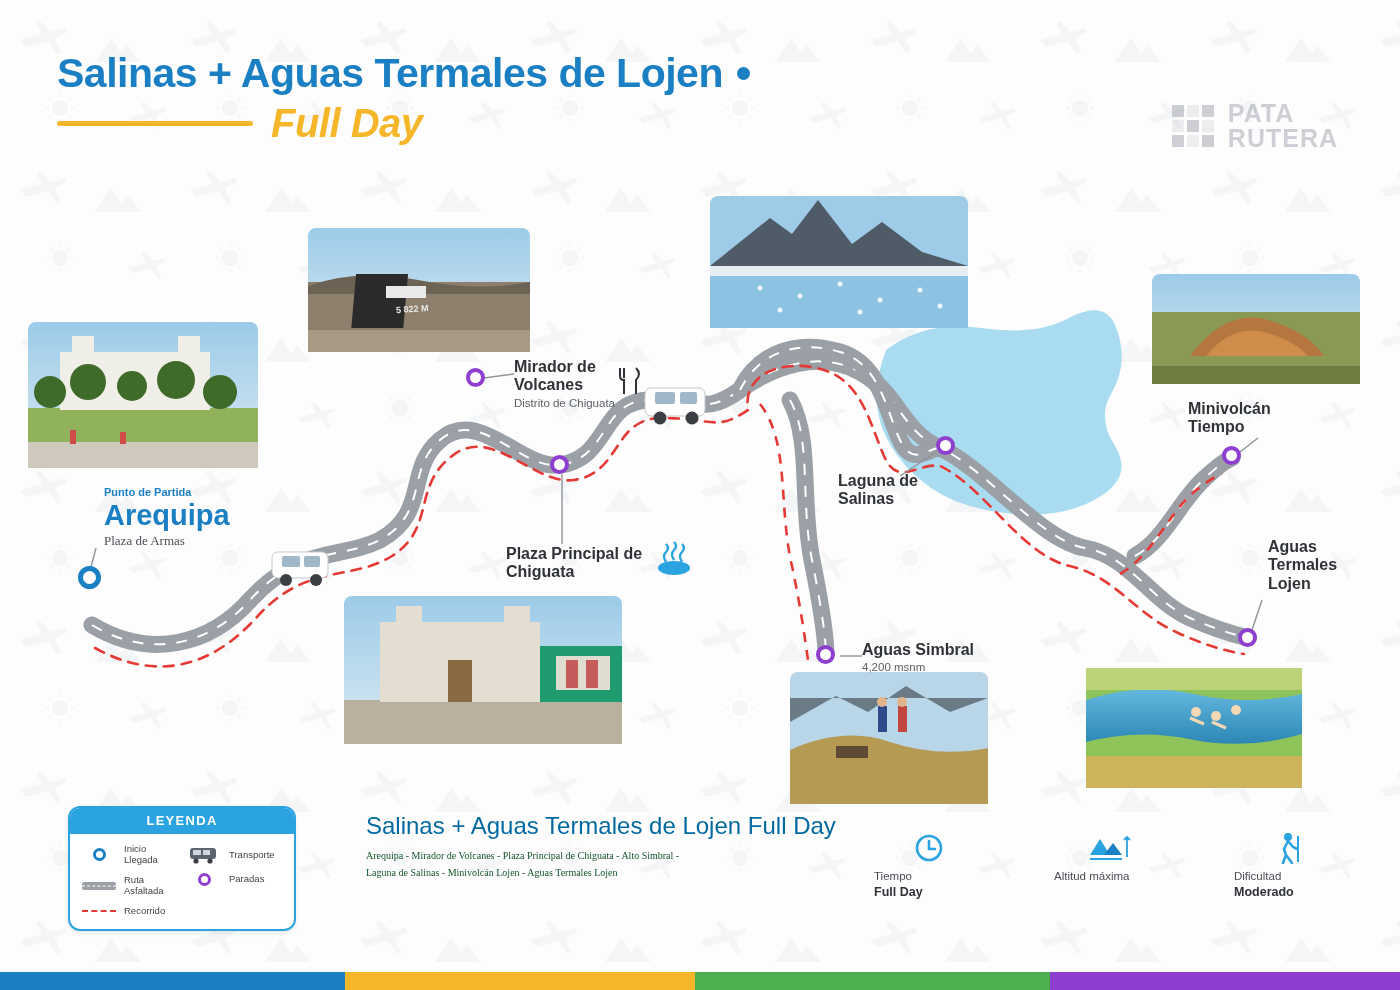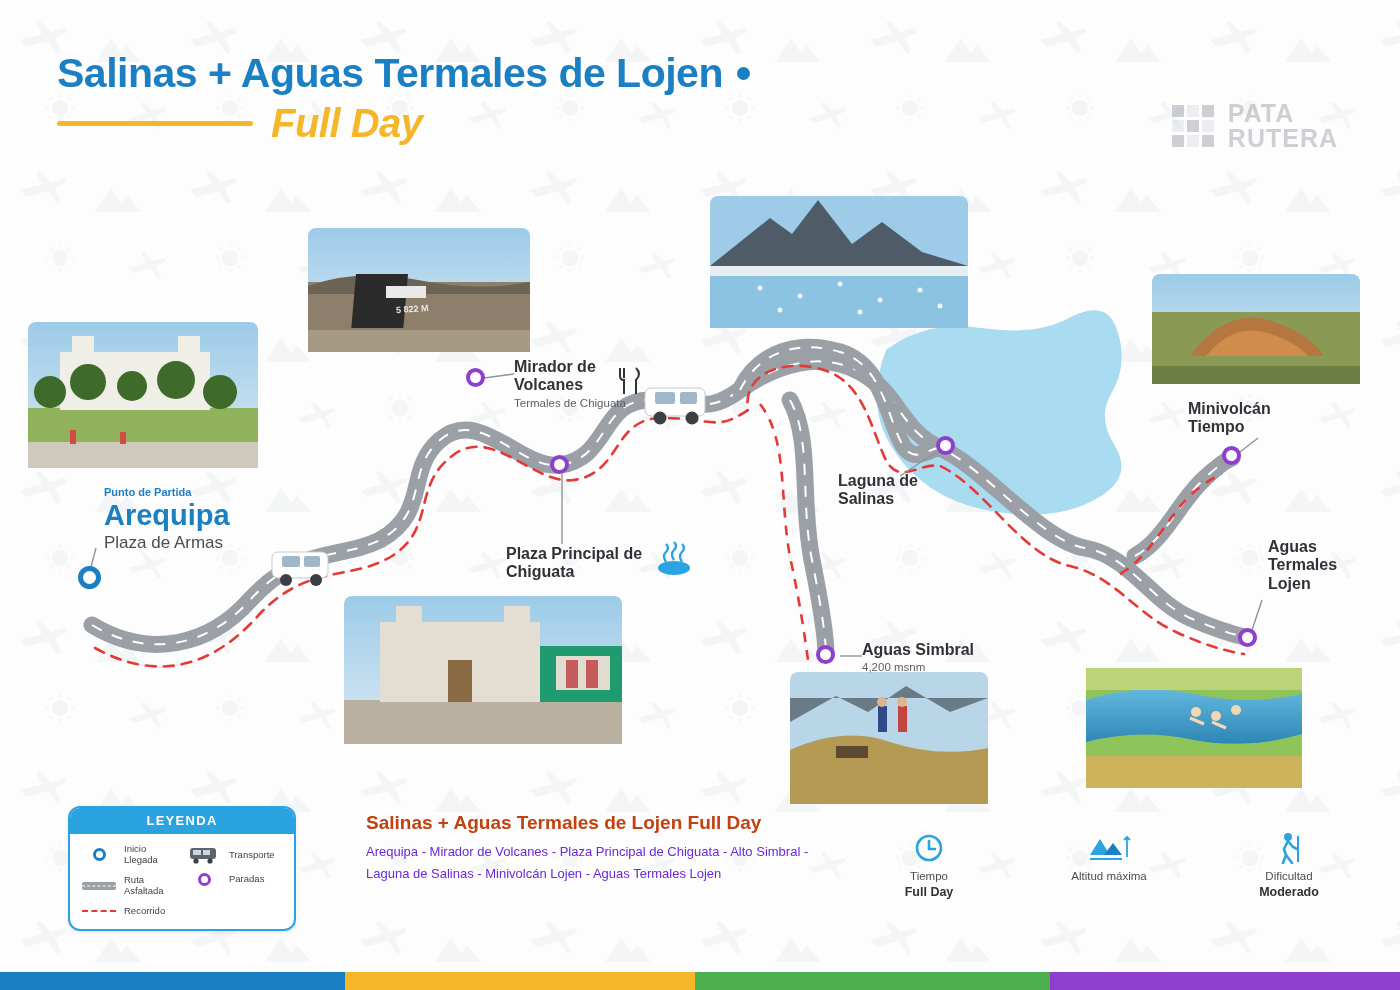--- a/index.html
+++ b/index.html
@@ -55,21 +55,21 @@
     background:#ffffff; border:4px solid #8e3fd0;
   }
   .node.start { border-color:#1b7fc4; width:23px; height:23px; border-width:5px; }
 
   
   .lbl { position:absolute; color:#2d2f33; }
   .lbl .big { font-size:16px; font-weight:bold; line-height:1.15; color:#2f3237; }
   .lbl .small { font-size:11.5px; color:#5d6166; margin-top:2px; }
   .lbl.arequipa .kicker { font-size:11px; font-weight:bold; color:#1b7fc4; line-height:1.2; }
   .lbl.arequipa .name { font-size:29px; font-weight:bold; color:#1b7fc4; line-height:1.05; margin-top:1px;}
-  .lbl.arequipa .sub { font-size:17px; color:#4a4e54; margin-top:2px; }
+  .lbl.arequipa .sub { font-size:13px; color:#4a4e54; margin-top:2px;font-family:Liberation Serif, serif; }
 
   
   .legend {
     position:absolute; left:68px; top:806px; width:228px;
     background:#ffffff; border:2px solid #2aa3e0; border-radius:12px;
     box-shadow:0 2px 4px rgba(0,0,0,0.08);
     overflow:hidden;
   }
   .legend-head {
     background:#2aa3e0; color:#fff; text-align:center;
@@ -81,26 +81,26 @@
   .legend-row .txt { font-size:9.5px; color:#3e4246; line-height:1.15; }
   .swatch { width:34px; display:flex; align-items:center; justify-content:center; flex:0 0 34px; }
   .sw-circle { width:13px; height:13px; border-radius:50%; border:3px solid #1b7fc4; background:#fff; }
   .sw-circle.purple { border-color:#8e3fd0; }
   .sw-road { width:34px; height:8px; background:#9aa0a6; border-radius:2px; position:relative; }
   .sw-road:after { content:""; position:absolute; left:0; right:0; top:50%; transform:translateY(-50%); border-top:1.5px dashed #fff; }
   .sw-dash { width:34px; border-top:2px dashed #e53935; }
 
   
   .summary { position:absolute; left:366px; top:812px; width:570px; }
-  .summary-title { font-size:19px; font-weight:bold; color:#c2410c; }
-  .summary-line { font-size:13px; color:#6d28d9; margin-top:8px; line-height:1.5; }
+  .summary-title { font-size:24px; font-weight:normal; color:#0369a1; }
+  .summary-line { font-size:10px; color:#14532d; margin-top:8px; line-height:1.5;font-family:Liberation Serif, serif; }
 
   
   .stats { position:absolute; right:56px; top:830px; display:flex; gap:70px; }
-  .stat { width:110px; text-align:center; color:#3b4046; }
+  .stat { width:110px; color:#3b4046; }
   .stat .ico { height:36px; display:flex; align-items:center; justify-content:center; }
   .stat .cap { font-size:11.5px; margin-top:4px; color:#4a4e54; }
   .stat .val { font-size:12.5px; font-weight:bold; margin-top:3px; color:#2f3237; }
 
   
   .footer { position:absolute; left:0; bottom:0; width:1400px; height:18px; display:flex; }
   .footer div { height:100%; }
   .f1 { width:345px; background:#1b7fc4; }
   .f2 { width:350px; background:#f6b62a; }
   .f3 { width:355px; background:#4caf50; }
@@ -368,21 +368,21 @@
   <div class="node" style="left:1238px; top:628px;"></div>
 
   <div class="lbl arequipa" style="left:104px; top:486px;">
     <div class="kicker">Punto de Partida</div>
     <div class="name">Arequipa</div>
     <div class="sub">Plaza de Armas</div>
   </div>
 
   <div class="lbl" style="left:514px; top:358px; width:130px;">
     <div class="big">Mirador de Volcanes</div>
-    <div class="small">Termales de Chiguata</div>
+    <div class="small">Distrito de Chiguata</div>
   </div>
 
   <div class="lbl" style="left:506px; top:545px; width:160px;">
     <div class="big">Plaza Principal de Chiguata</div>
   </div>
 
   <div class="lbl" style="left:838px; top:472px; width:120px;">
     <div class="big">Laguna de Salinas</div>
   </div>
 

